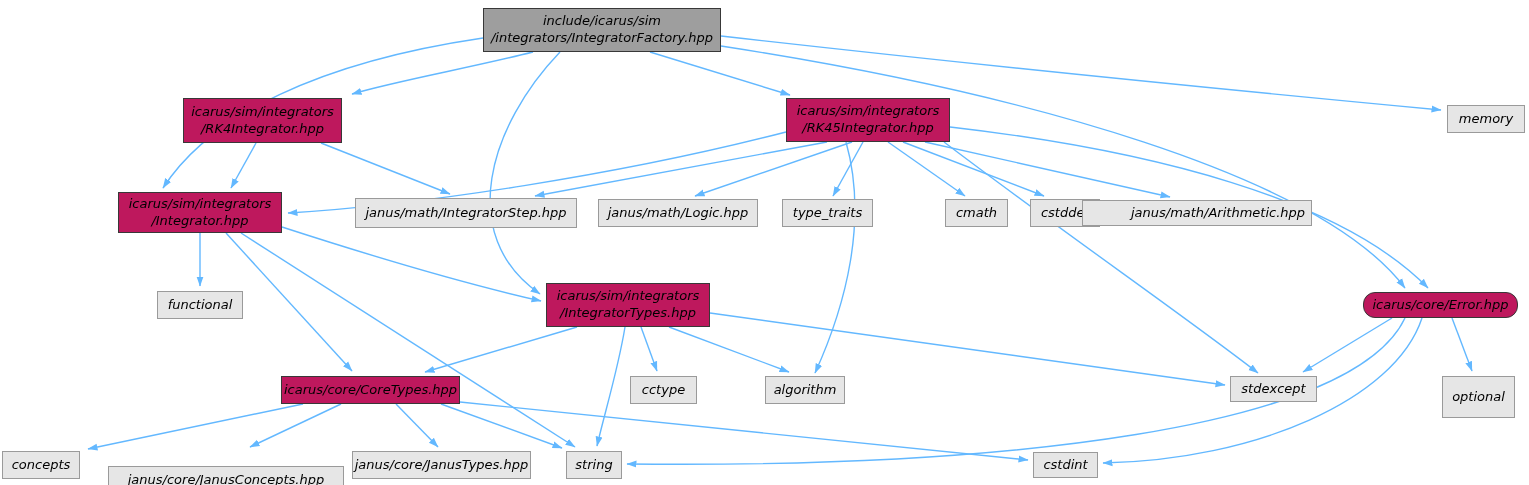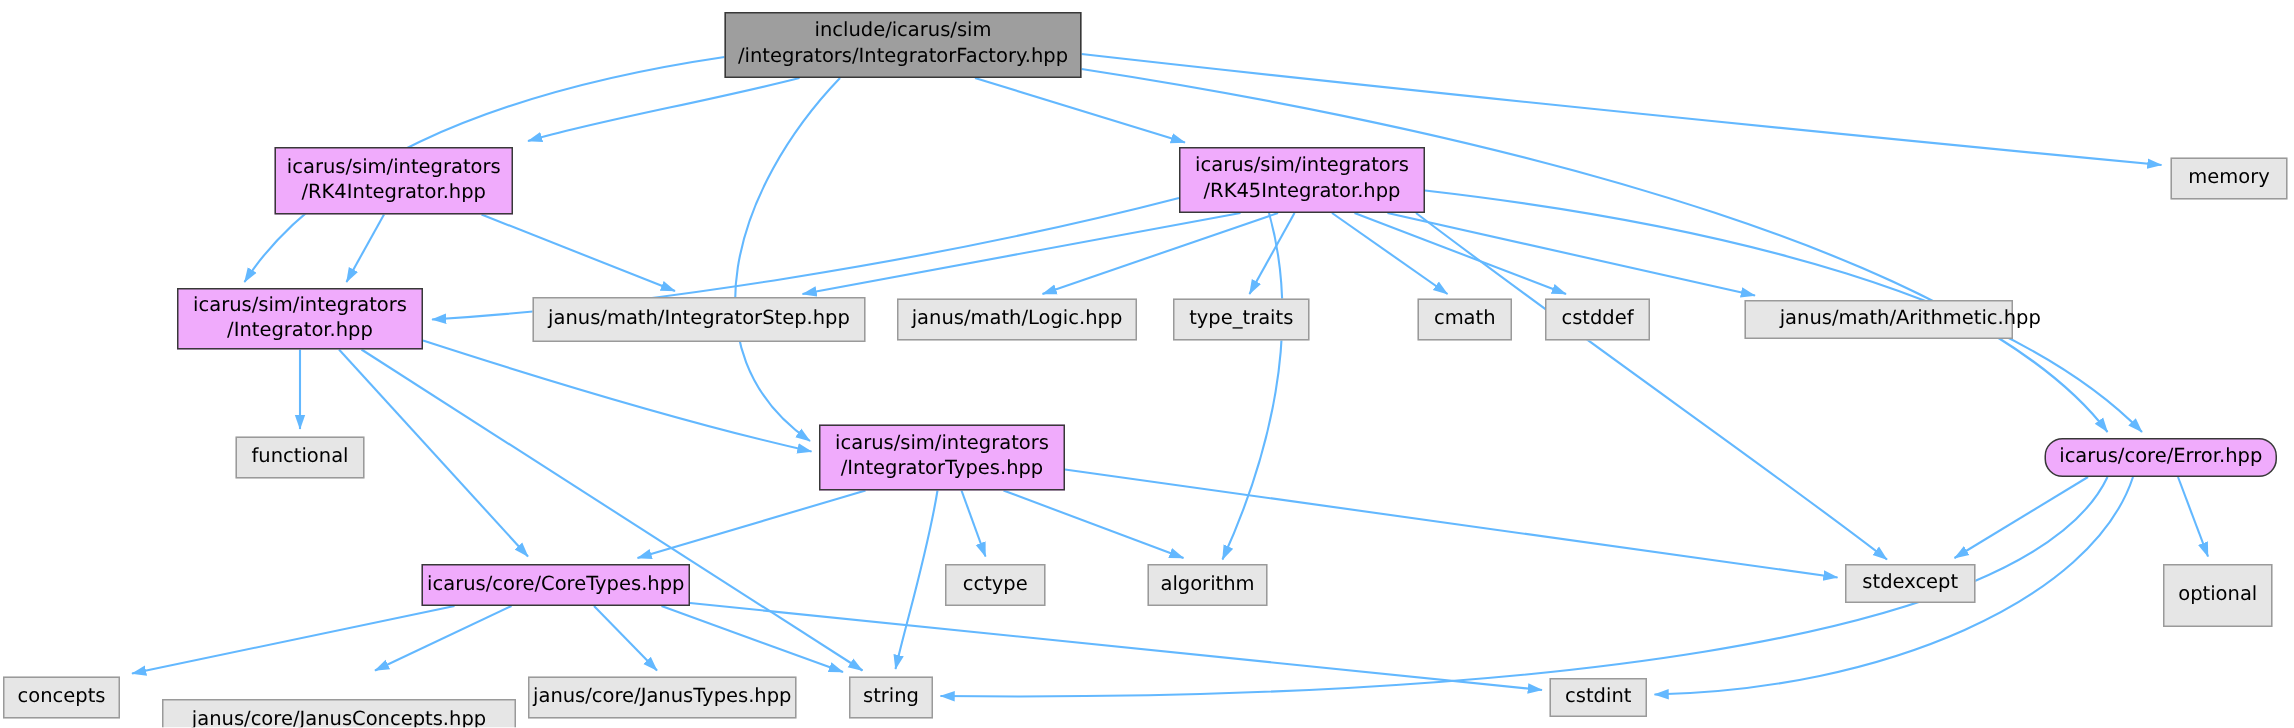--- a/index.html
+++ b/index.html
@@ -2,23 +2,23 @@
 <html style="--edge: #63b8ff; --current-fill: #9e9e9e; --leaf-fill: #e6e6e6; --leaf-border: #9a9a9a; --strong-border: #383838;"><head>
 <meta charset="utf-8">
 <style>
   html,body{margin:0;padding:0;background:#ffffff;}
   .canvas{position:relative;width:1529px;height:485px;background:#ffffff;overflow:hidden;
           font-family:"DejaVu Sans","Liberation Sans",sans-serif;}
   .edge-layer{position:absolute;left:0;top:0;width:1529px;height:485px;}
   .edge{fill:none;stroke:var(--edge,#63b8ff);stroke-width:1.4px;}
   .node{position:absolute;display:flex;align-items:center;justify-content:center;
         text-align:center;font-size:13px;line-height:1.3;color:#000;
-        white-space:pre-line;box-sizing:border-box;padding:1px 4px;}
+        white-space:pre-line;box-sizing:border-box;padding:1px 4px;font-style:italic;}
   .node.current{background:var(--current-fill,#9e9e9e);border:1.5px solid var(--strong-border,#383838);}
-  .node.linked{background:#f0abfc;border:1.3px solid var(--strong-border,#383838);}
+  .node.linked{background:#be185d;border:1.3px solid var(--strong-border,#383838);}
   .node.leaf{background:var(--leaf-fill,#e6e6e6);border:1.2px solid var(--leaf-border,#9a9a9a);}
 </style>
 </head>
 <body>
 
 <div class="canvas">
   <svg class="edge-layer" width="1529" height="485" viewBox="0 0 1529 485" xmlns="http://www.w3.org/2000/svg">
     <defs>
       <marker id="arrow" markerWidth="11" markerHeight="9" refX="9.5" refY="4" orient="auto" markerUnits="userSpaceOnUse">
         <path d="M0,0.5 L10,4 L0,7.5 Z" style="fill:var(--edge,#63b8ff)"></path>
@@ -71,21 +71,21 @@
       <div class="node linked" style="left: 786px; top: 98px; width: 164px; height: 44px;">icarus/sim/integrators
 /RK45Integrator.hpp</div>
       <div class="node leaf" style="left: 1447px; top: 105px; width: 78px; height: 28px;">memory</div>
       <div class="node linked" style="left: 118px; top: 192px; width: 164px; height: 41px;">icarus/sim/integrators
 /Integrator.hpp</div>
       <div class="node leaf" style="left: 355px; top: 198px; width: 222px; height: 30px;">janus/math/IntegratorStep.hpp</div>
       <div class="node leaf" style="left: 598px; top: 199px; width: 160px; height: 28px;">janus/math/Logic.hpp</div>
       <div class="node leaf" style="left: 782px; top: 199px; width: 91px; height: 28px;">type_traits</div>
       <div class="node leaf" style="left: 945px; top: 199px; width: 63px; height: 28px;">cmath</div>
       <div class="node leaf" style="left: 1030px; top: 199px; width: 70px; height: 28px;">cstddef</div>
-      <div class="node leaf" style="left: 1163px; top: 200px; width: 179px; height: 26px; padding-left: 46px;">janus/math/Arithmetic.hpp</div>
+      <div class="node leaf" style="left: 1082px; top: 200px; width: 230px; height: 26px; padding-left: 46px;">janus/math/Arithmetic.hpp</div>
       <div class="node leaf" style="left: 157px; top: 291px; width: 86px; height: 28px;">functional</div>
       <div class="node linked" style="left: 546px; top: 283px; width: 164px; height: 44px;">icarus/sim/integrators
 /IntegratorTypes.hpp</div>
       <div class="node linked" style="left: 1363px; top: 292px; width: 155px; height: 26px; border-radius: 12px;">icarus/core/Error.hpp</div>
       <div class="node linked" style="left: 281px; top: 376px; width: 179px; height: 28px;">icarus/core/CoreTypes.hpp</div>
       <div class="node leaf" style="left: 630px; top: 376px; width: 67px; height: 28px;">cctype</div>
       <div class="node leaf" style="left: 765px; top: 376px; width: 80px; height: 28px;">algorithm</div>
       <div class="node leaf" style="left: 1230px; top: 376px; width: 87px; height: 26px;">stdexcept</div>
       <div class="node leaf" style="left: 1442px; top: 376px; width: 73px; height: 42px;">optional</div>
       <div class="node leaf" style="left: 2px; top: 451px; width: 78px; height: 28px;">concepts</div>

